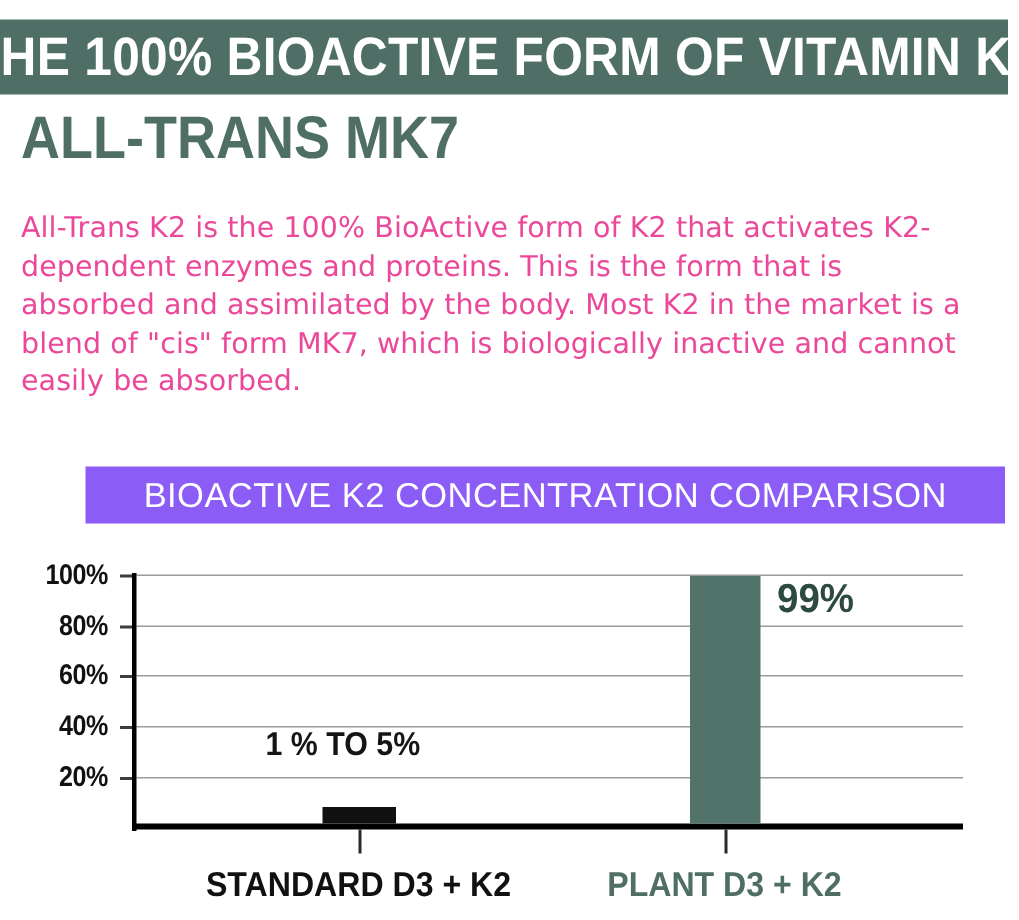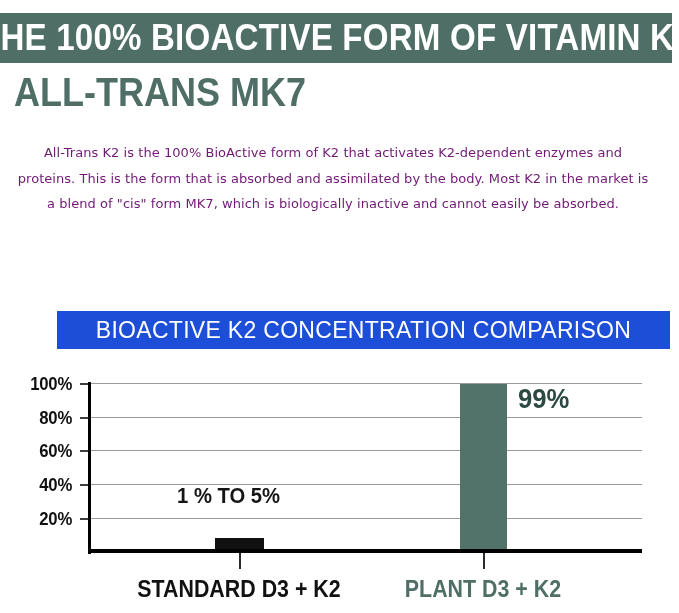--- a/index.html
+++ b/index.html
@@ -55,36 +55,35 @@
     white-space: nowrap;
     line-height: 1;
   }
 
   
   .body-copy {
     position: absolute;
     left: 14px;
     top: 140px;
     width: 638px;
-    color: #701a75;
-    font-size: 13px;
+    color: #ec4899;
+    font-size: 19px;
     line-height: 25.5px;
     font-family: "DejaVu Sans", "Liberation Sans", sans-serif;
     letter-spacing: 0.05px;
-    text-align: center;
   }
 
   
   .chart-title-banner {
     position: absolute;
     left: 57px;
     top: 311px;
     width: 613px;
     height: 38px;
-    background: #1d4ed8;
+    background: #8b5cf6;
     display: flex;
     align-items: center;
     justify-content: center;
   }
   .chart-title-text {
     color: #ffffff;
     font-size: 23px;
     font-weight: normal;
     letter-spacing: 0.3px;
     white-space: nowrap;

